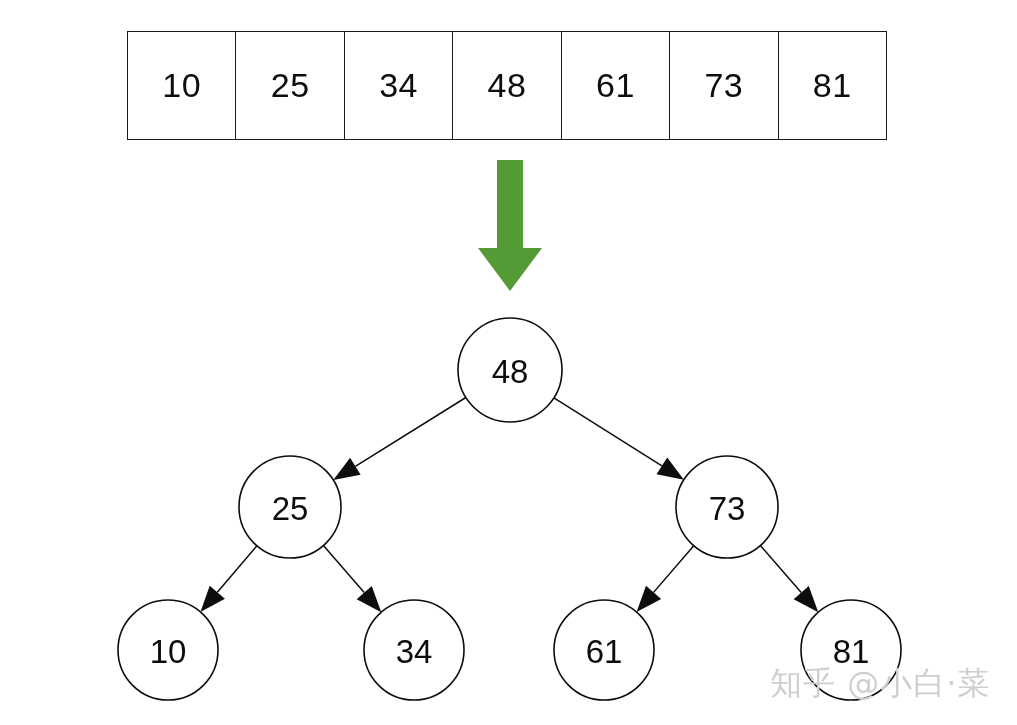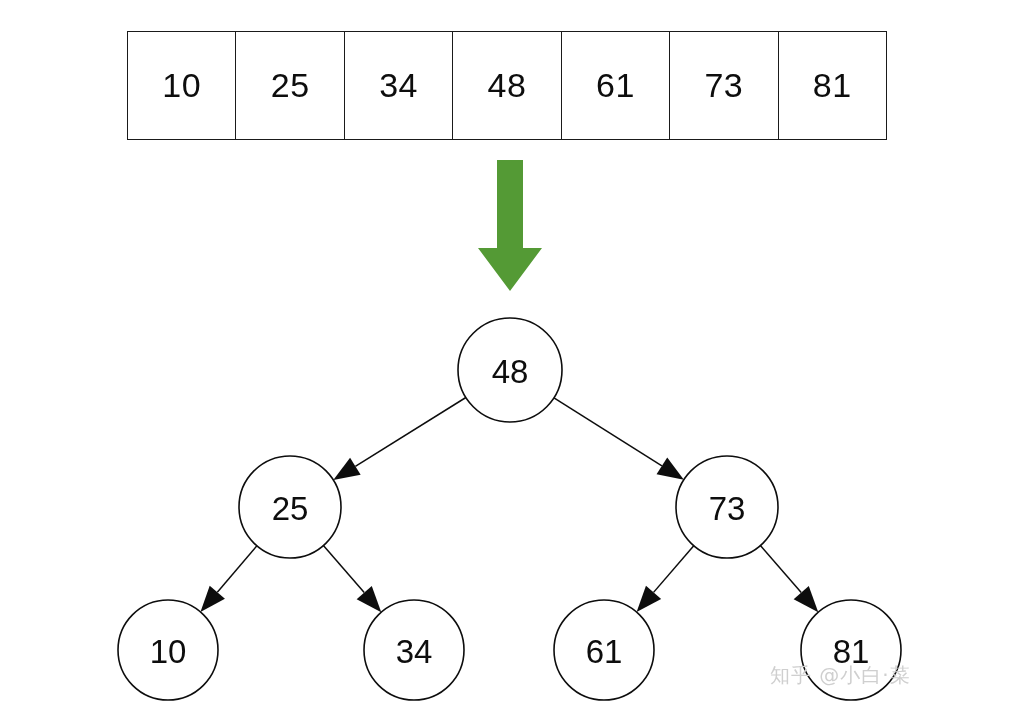--- a/index.html
+++ b/index.html
@@ -82,21 +82,21 @@
     fill: #0d0d0d;
     stroke: none;
   }
 
   
   #watermark {
     position: absolute;
     left: 770px;
     top: 662px;
     font-family: "DejaVu Sans", sans-serif;
-    font-size: 20px;
+    font-size: 32px;
     color: #cfcfcf;
     white-space: nowrap;
     letter-spacing: 1px;
     user-select: none;
   }
 </style>
 </head>
 <body>
 
 <div id="stage">

